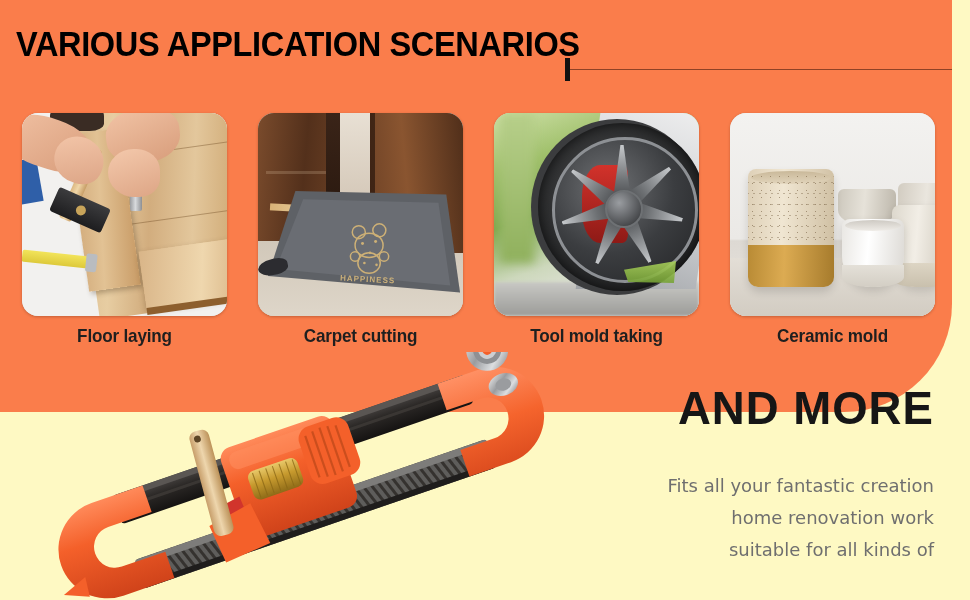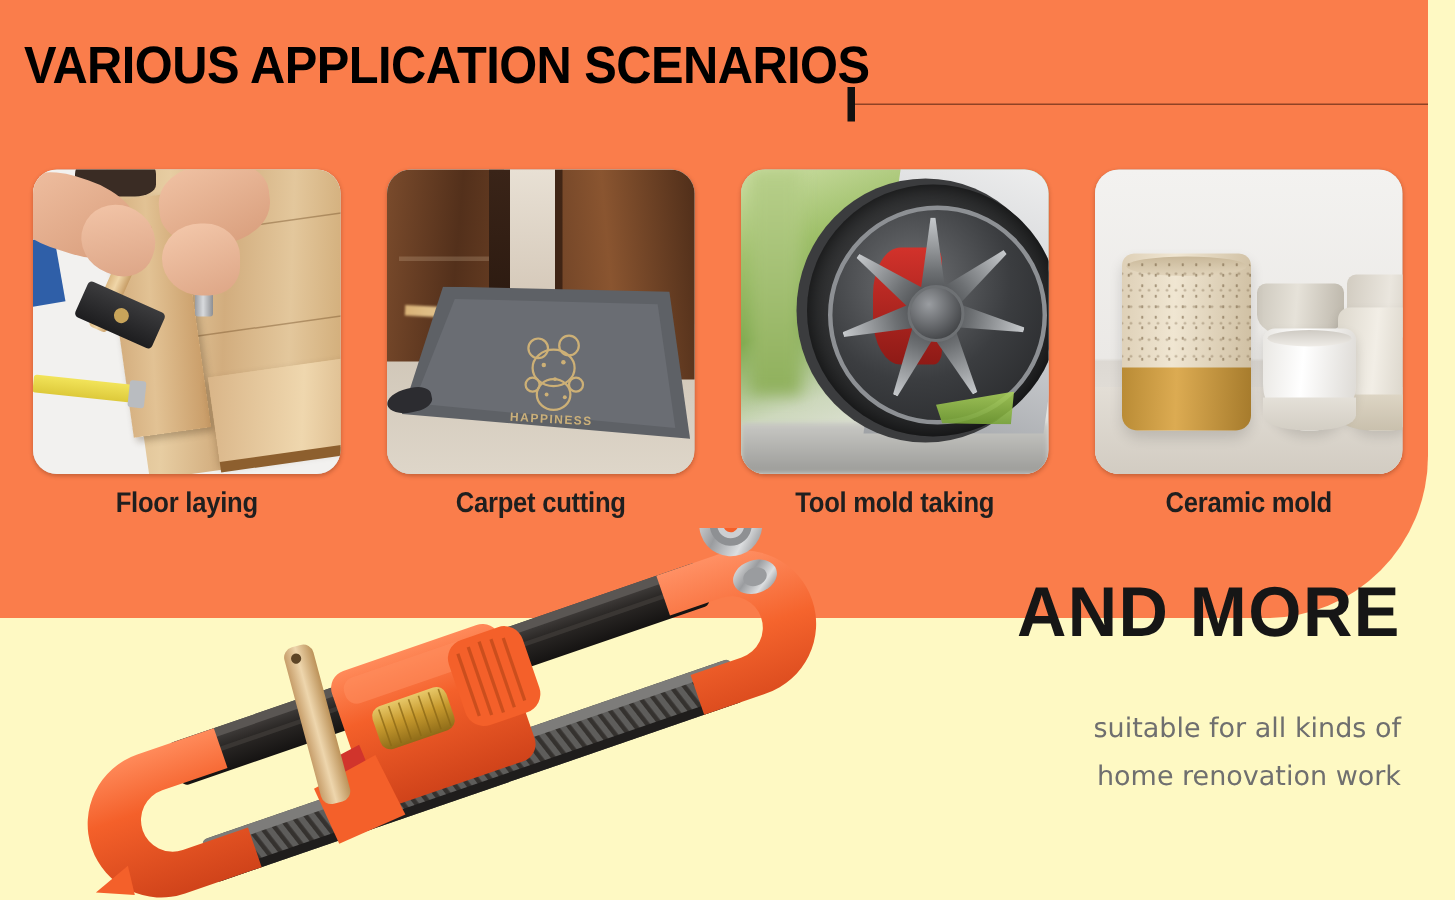--- a/index.html
+++ b/index.html
@@ -561,22 +561,23 @@
 
     <div class="caption c1">Floor laying</div>
     <div class="caption c2">Carpet cutting</div>
     <div class="caption c3">Tool mold taking</div>
     <div class="caption c4">Ceramic mold</div>
   </div>
 
   <h2 class="and-more">AND MORE</h2>
 
   <p class="sub-copy">
+    <span>Fits all your fantastic creation</span>
+    <span>home renovation work</span>
     <span>suitable for all kinds of</span>
-    <span>home renovation work</span>
   </p>
 
   <div class="product">
     <svg viewBox="0 0 600 248" xmlns="http://www.w3.org/2000/svg">
       <defs>
         <linearGradient id="gOrange" x1="0" y1="0" x2="0" y2="1">
           <stop offset="0%" stop-color="#ff8a5a"></stop>
           <stop offset="38%" stop-color="#f4602a"></stop>
           <stop offset="100%" stop-color="#d0431a"></stop>
         </linearGradient>

